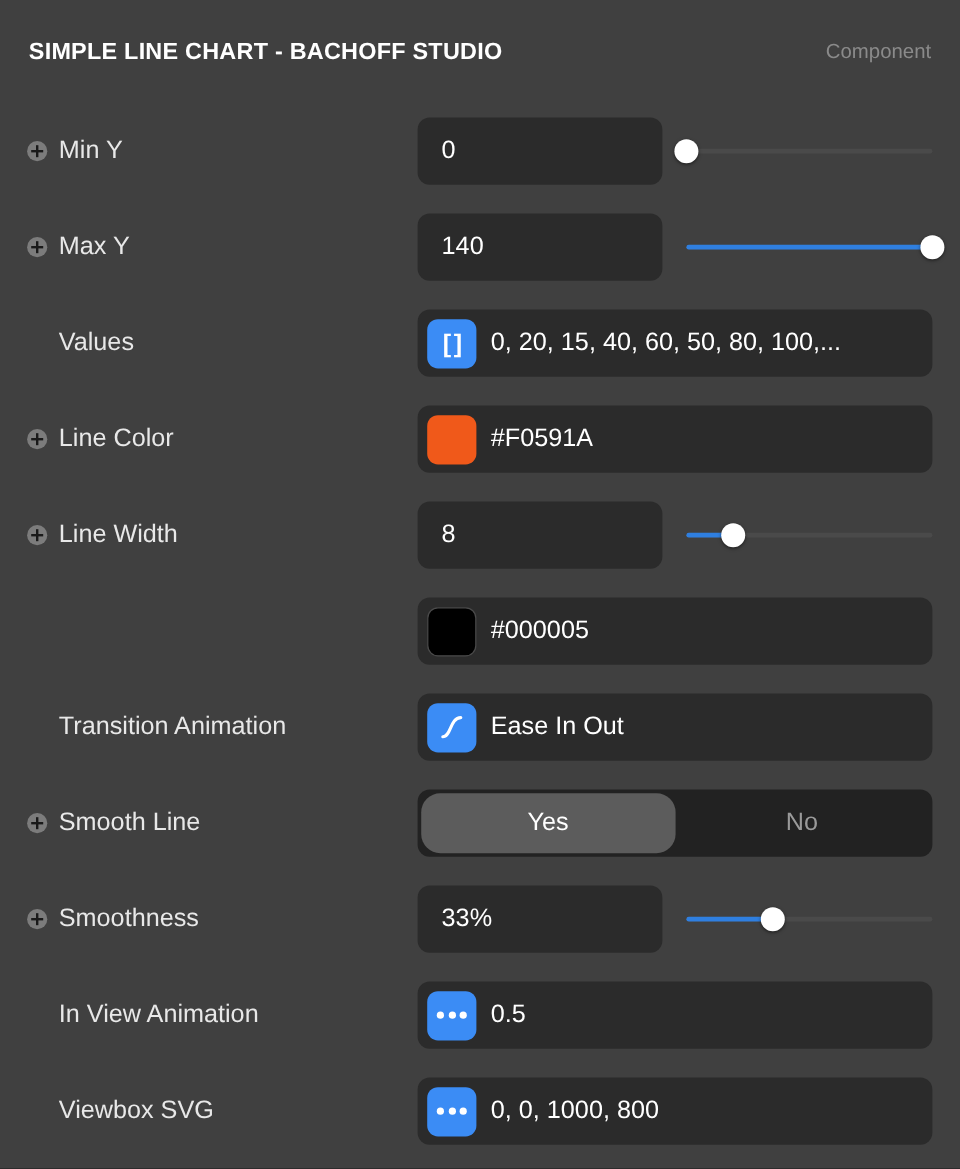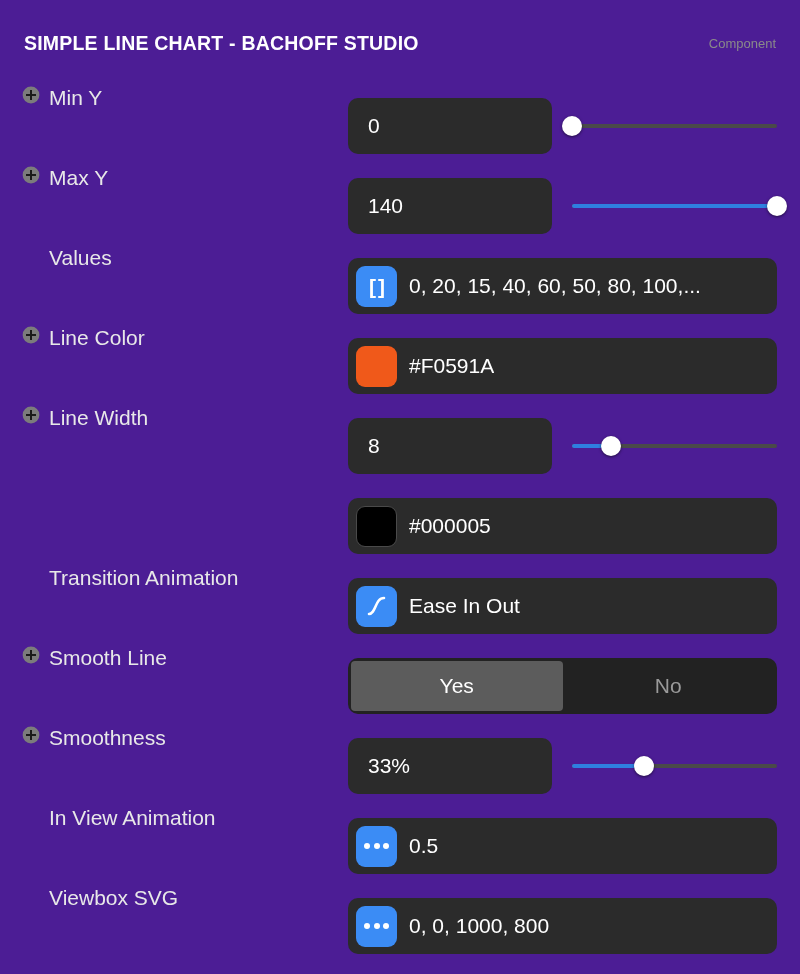--- a/index.html
+++ b/index.html
@@ -14,21 +14,21 @@
   body {
     font-family: "Liberation Sans", sans-serif;
     color: #ffffff;
     -webkit-font-smoothing: antialiased;
   }
 
   .panel {
     position: relative;
     width: 800px;
     height: 974px;
-    background: #4c1d95;
+    background: #404040;
   }
 
   
   .header {
     position: absolute;
     left: 0; top: 0;
     width: 800px;
     height: 86px;
     display: flex;
     align-items: center;
@@ -36,21 +36,21 @@
     padding: 0 24px 0 24px;
   }
   .header-title {
     font-size: 19.5px;
     font-weight: bold;
     letter-spacing: 0.2px;
     color: #ffffff;
     white-space: nowrap;
   }
   .header-kind {
-    font-size: 13px;
+    font-size: 17px;
     font-weight: normal;
     color: #8a8a8a;
     white-space: nowrap;
   }
 
   
   .rows {
     position: absolute;
     left: 0;
     top: 86px;
@@ -62,21 +62,21 @@
     display: flex;
     align-items: center;
   }
 
   .row-label {
     position: absolute;
     left: 22px;
     top: 0;
     height: 80px;
     display: flex;
-    align-items: flex-start;
+    align-items: center;
     gap: 9px;
     width: 320px;
   }
   .label-text {
     font-size: 21px;
     color: #e8e8e8;
     white-space: nowrap;
   }
 
   
@@ -198,21 +198,21 @@
     border-radius: 10px;
     display: flex;
     padding: 3px;
     gap: 0;
   }
   .segment {
     flex: 1 1 50%;
     display: flex;
     align-items: center;
     justify-content: center;
-    border-radius: 4px;
+    border-radius: 16px;
     font-size: 21px;
     color: #9a9a9a;
   }
   .segment.selected {
     background: #5c5c5c;
     color: #ffffff;
   }
 </style>
 </head>
 <body>

